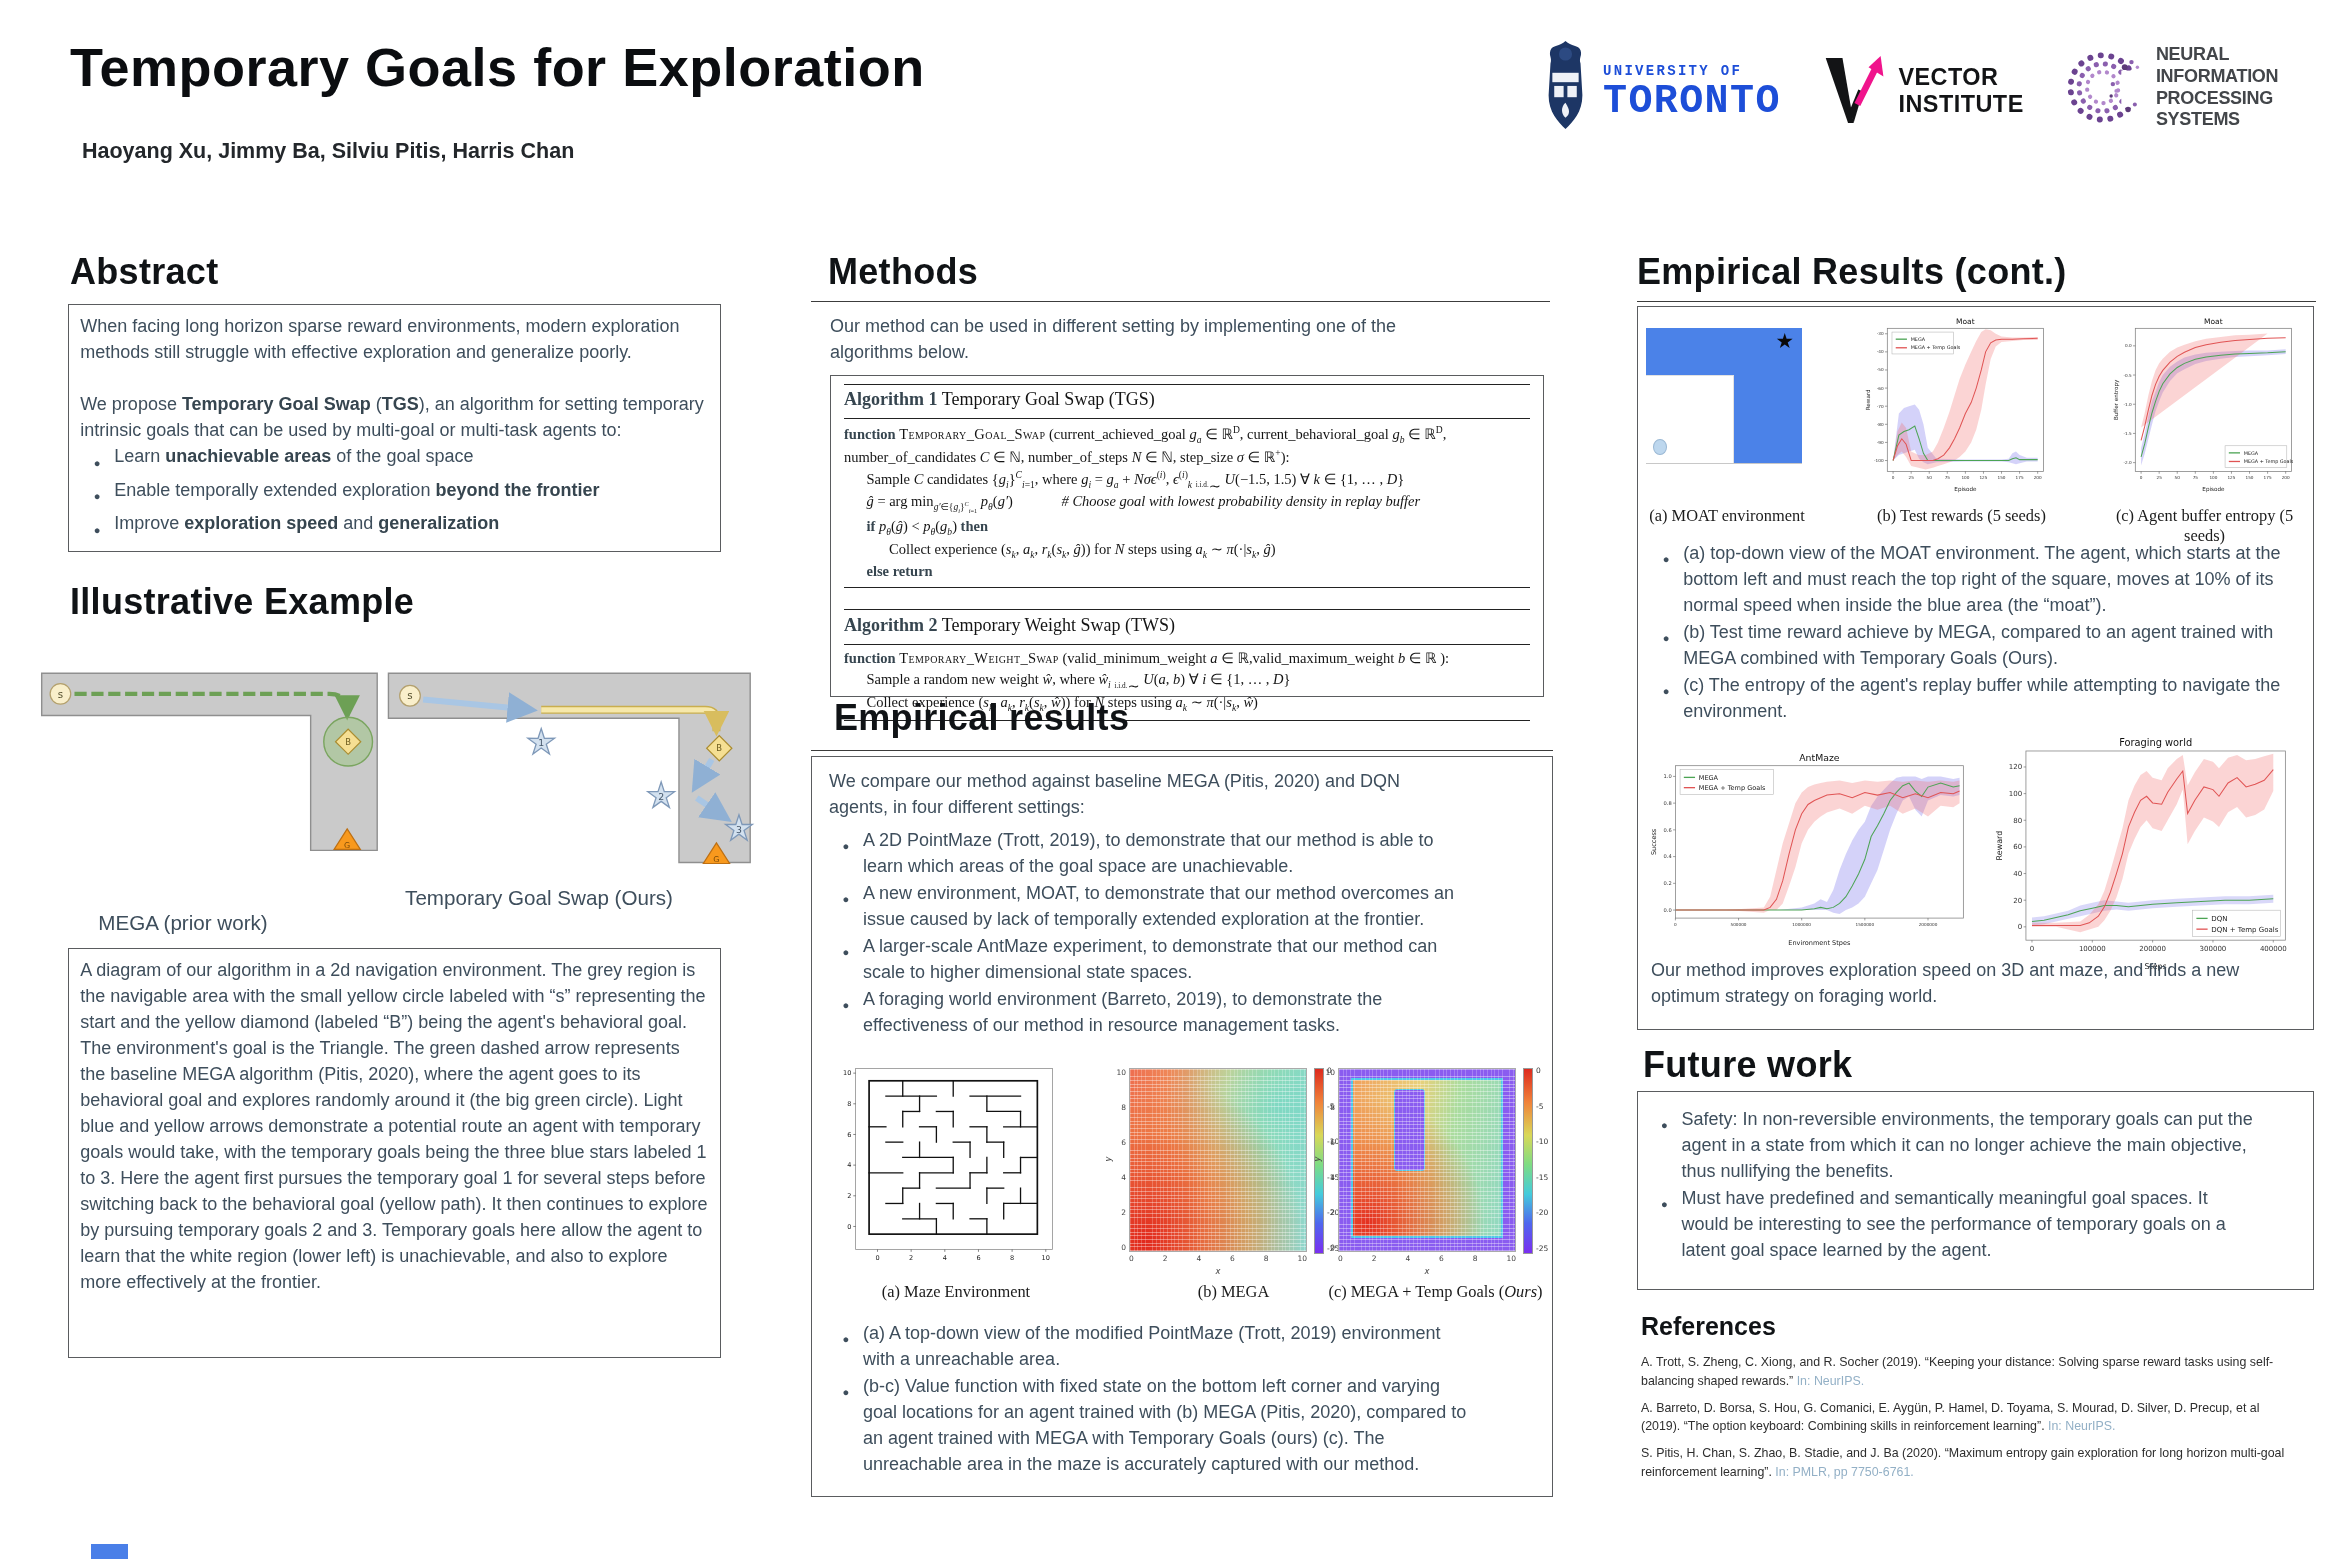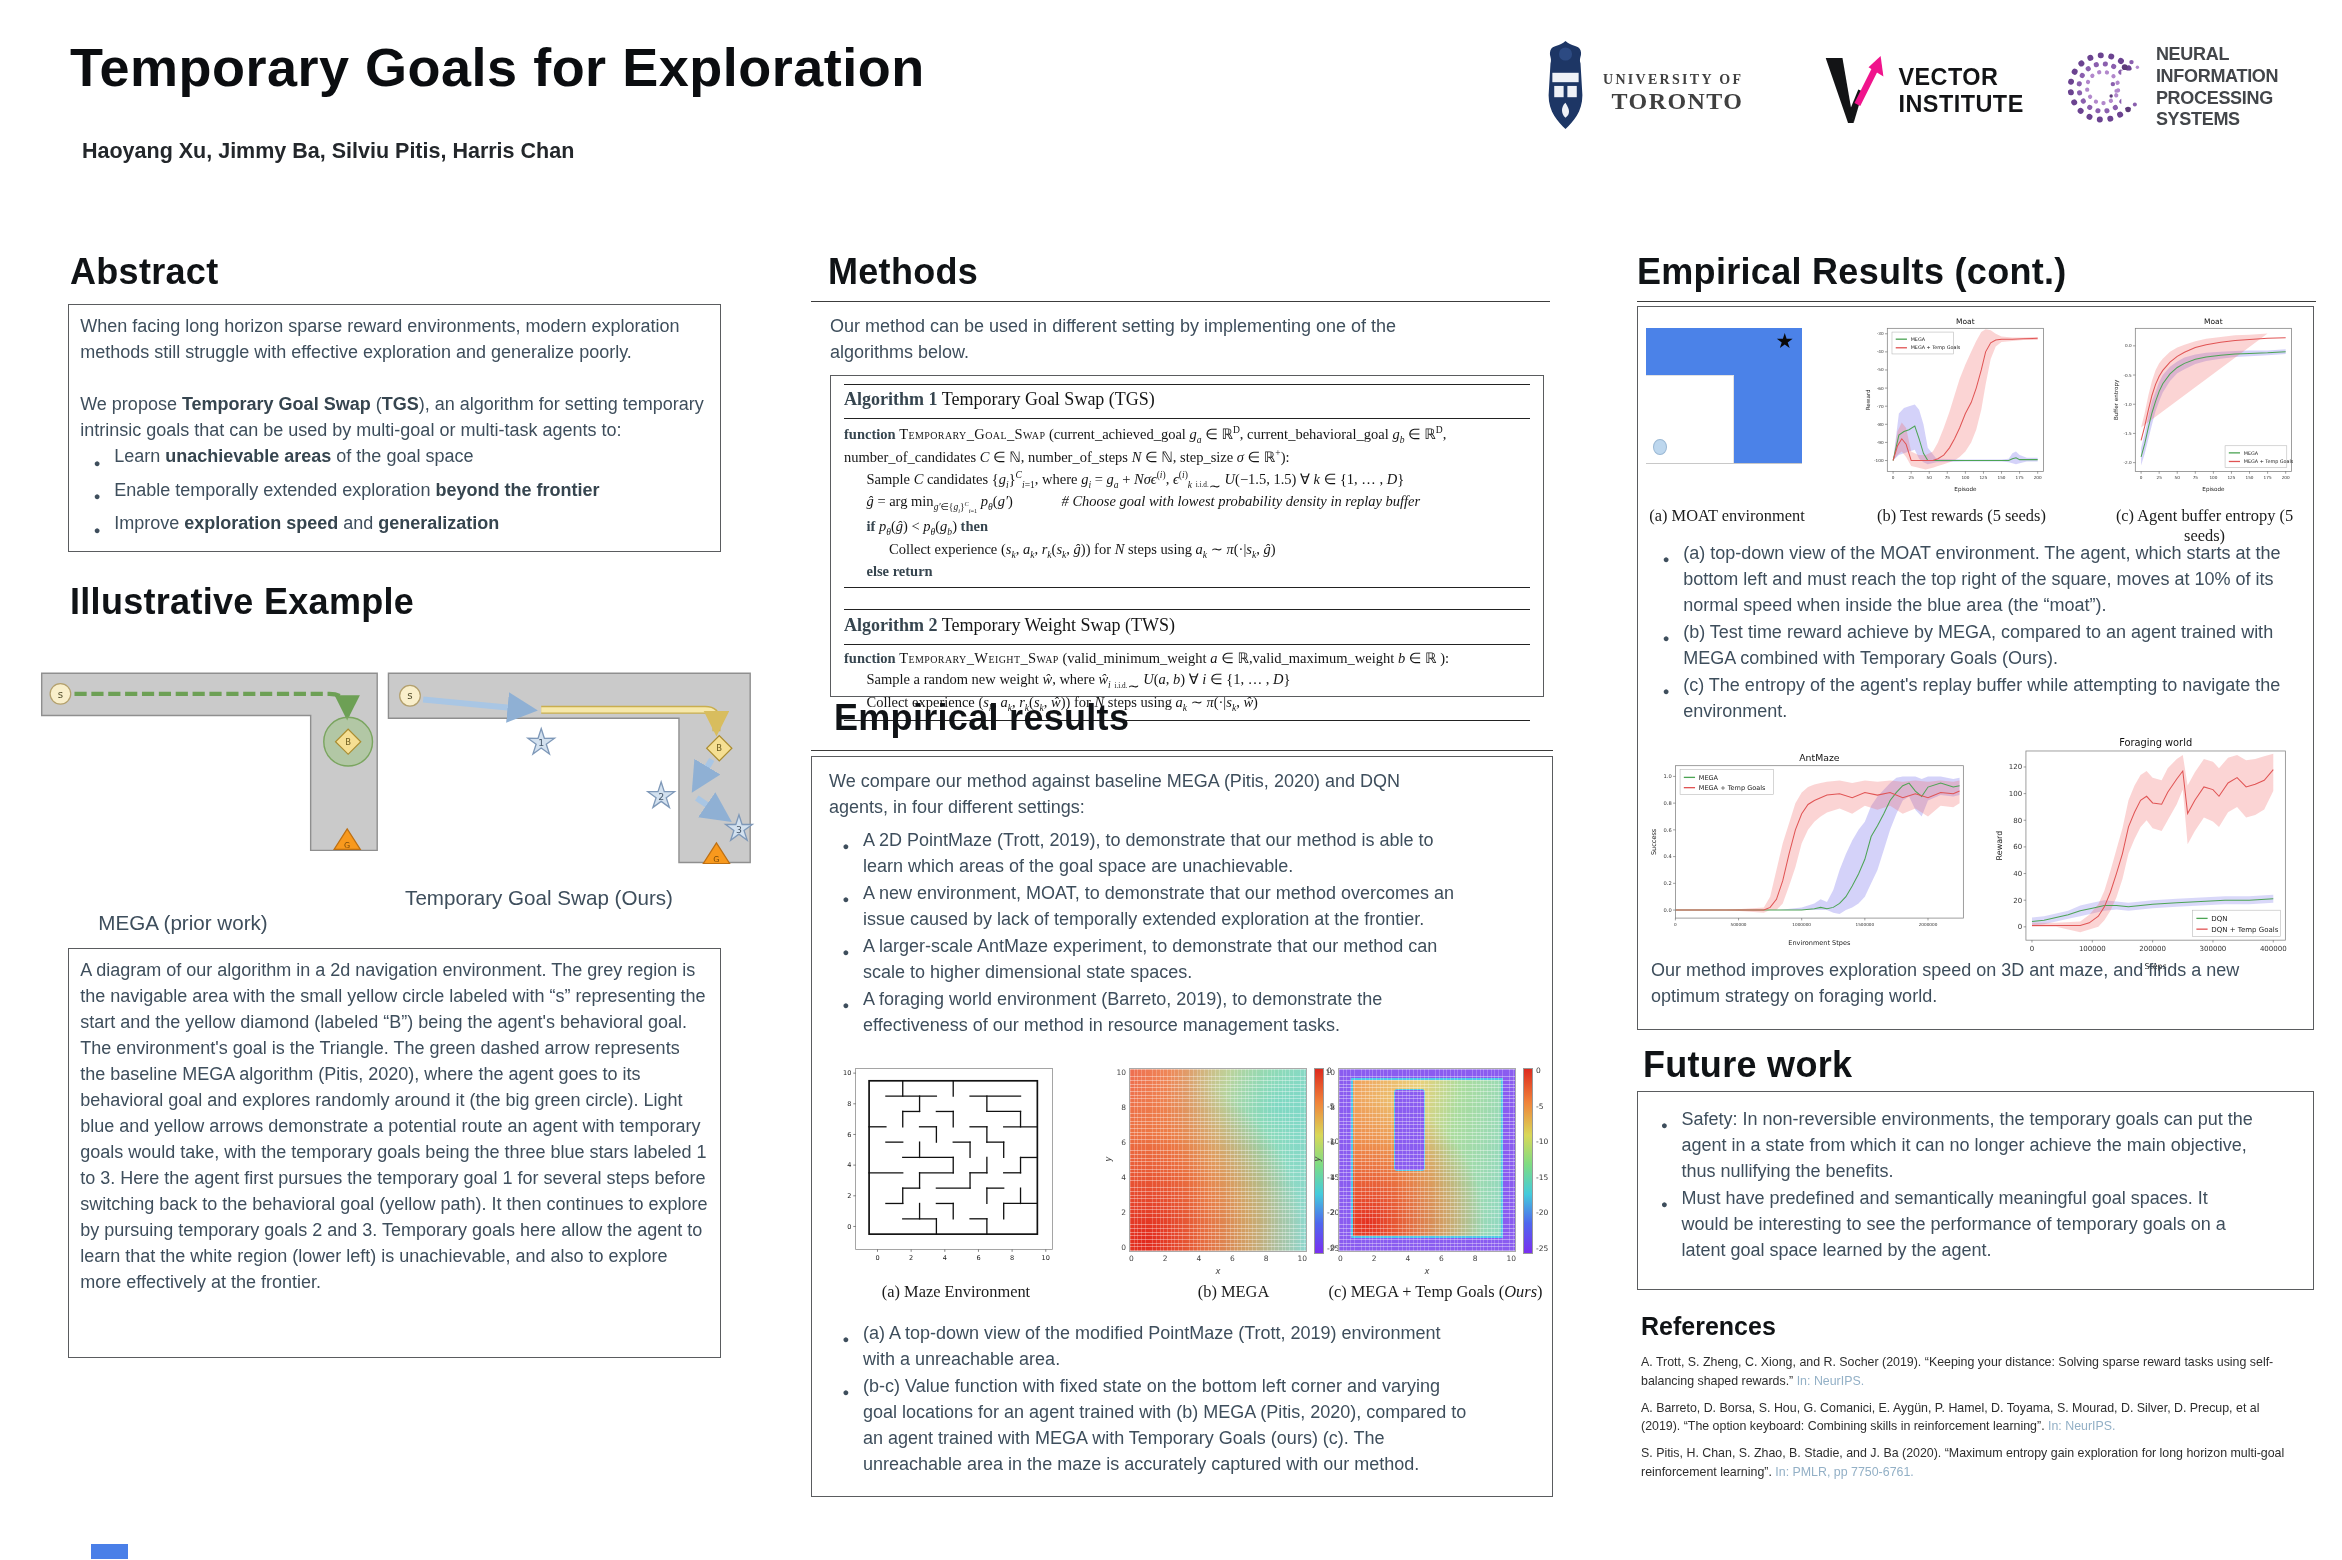--- a/index.html
+++ b/index.html
@@ -26,23 +26,23 @@
   .alg-title{padding:2.8px 0 3.7px 0;font-size:18px;}
   .alg-body{padding:3.7px 0 5.6px 0;}
   .ind1{padding-left:22.5px;}
   .ind2{padding-left:45px;}
   .sc{font-variant:small-caps;letter-spacing:0.4px;}
   sub,sup{font-size:0.66em;}
   .cmt{font-style:italic;padding-left:45px;}
   .stk{display:inline-flex;align-items:center;vertical-align:-0.25em;line-height:0.75;justify-content:space-between;}
   .stk-t{font-size:0.5em;font-style:normal;}
   
-  .uoft-txt{font-family:Liberation Serif, serif;color:#404040;margin-top:17px;}
+  .uoft-txt{font-family:Liberation Mono, monospace;color:#1d4ed8;margin-top:17px;}
   .uoft-l1{font-size:14px;letter-spacing:2.3px;font-weight:600;}
-  .uoft-l2{font-size:24px;letter-spacing:1.4px;font-weight:600;margin-top:0.9px;text-align:right;}
+  .uoft-l2{font-size:40px;letter-spacing:1.4px;font-weight:600;margin-top:0.9px;}
   .vec-txt{color:#131416;font-weight:700;font-size:23.4px;line-height:1.15;letter-spacing:0.5px;}
   .nips-txt{color:#43464a;font-weight:600;font-size:18px;line-height:1.22;letter-spacing:-0.3px;}
   
   .hm-group{position:absolute;width:234px;height:215px;font-family:"DejaVu Sans",sans-serif;}
   .hm-plot{position:absolute;left:15px;top:0;width:178px;height:184px;border:0.9px solid #aaa;box-sizing:border-box;}
   .hm-stripes{position:absolute;inset:0;background:
      repeating-linear-gradient(0deg, rgba(255,255,255,0.38) 0 0.9px, transparent 0.9px 3.7px),
      repeating-linear-gradient(90deg, rgba(255,255,255,0.22) 0 0.9px, transparent 0.9px 3.7px);}
   .hm-b-bg{background:
      radial-gradient(ellipse at 8% 95%, rgba(225,35,25,0.95), rgba(235,110,55,0.55) 45%, rgba(0,0,0,0) 70%),

